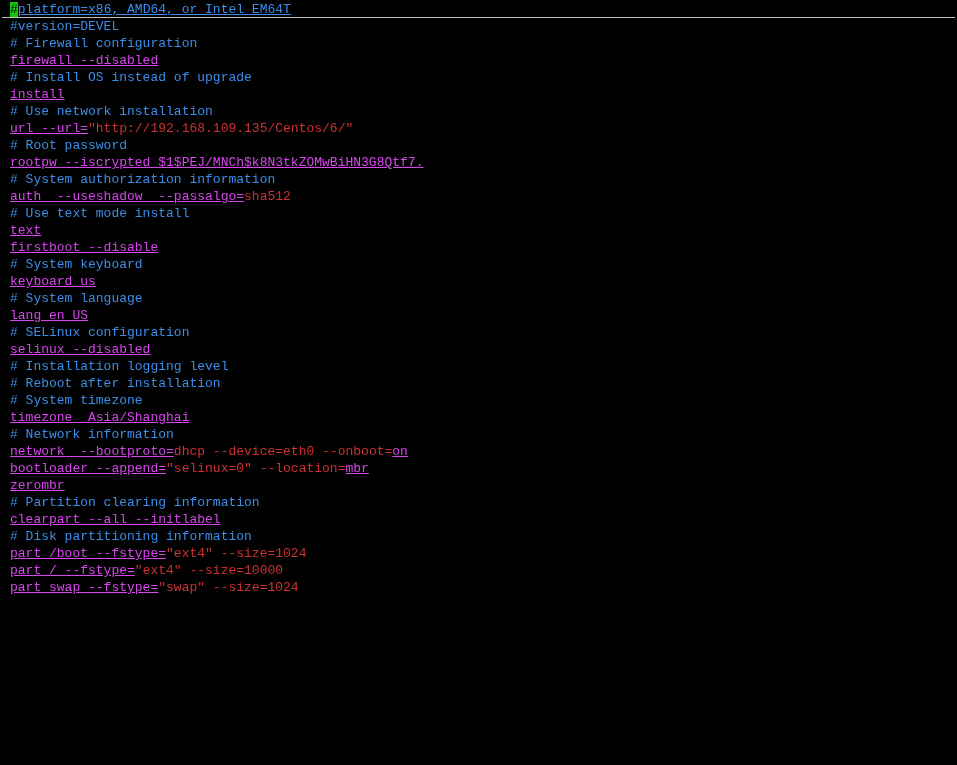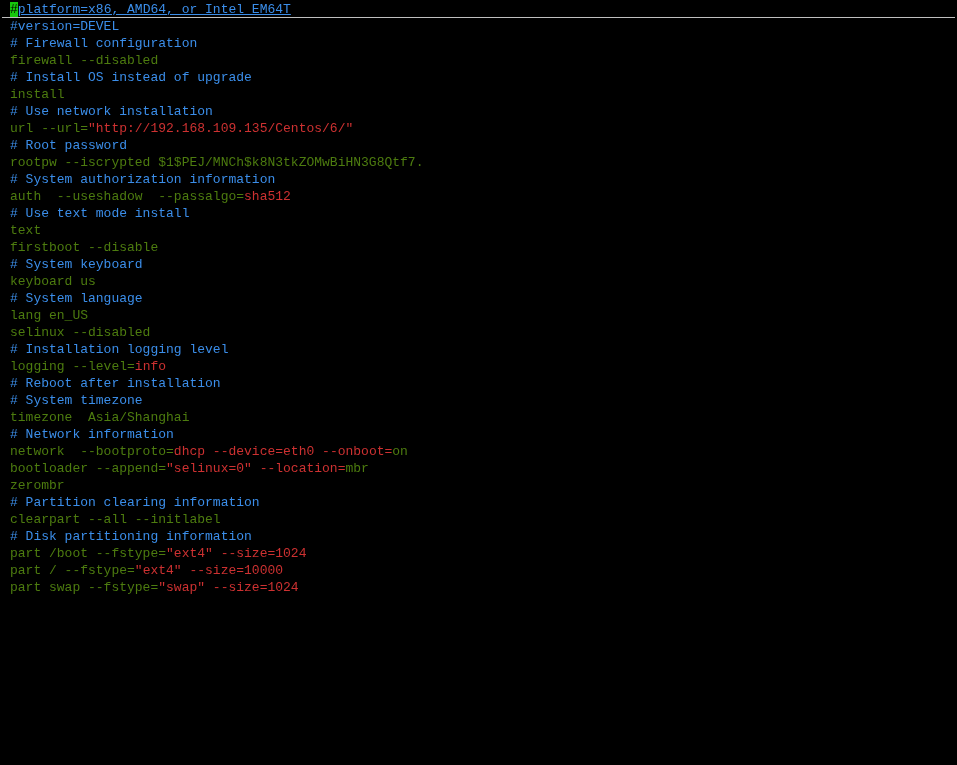--- a/index.html
+++ b/index.html
@@ -14,21 +14,21 @@
 }
 .terminal {
   padding: 1px 2px;
 }
 .line {
   white-space: pre;
   color: #bfbfbf;
   padding-left: 8px;
 }
 .blue { color: #3b8eea; }
-.white { color: #4d7c0f; }
+.white { color: #d946ef; text-decoration: underline; }
 .red { color: #cd3131; }
 .cursor {
   background: #16c60c;
   color: #000;
 }
 .underline {
   text-decoration: underline;
 }
 .toprow {
   width: 953px;
@@ -53,23 +53,23 @@
     <div class="line"><span class="white">rootpw --iscrypted $1$PEJ/MNCh$k8N3tkZOMwBiHN3G8Qtf7.</span></div>
     <div class="line"><span class="blue"># System authorization information</span></div>
     <div class="line"><span class="white">auth  --useshadow  --passalgo=</span><span class="red">sha512</span></div>
     <div class="line"><span class="blue"># Use text mode install</span></div>
     <div class="line"><span class="white">text</span></div>
     <div class="line"><span class="white">firstboot --disable</span></div>
     <div class="line"><span class="blue"># System keyboard</span></div>
     <div class="line"><span class="white">keyboard us</span></div>
     <div class="line"><span class="blue"># System language</span></div>
     <div class="line"><span class="white">lang en_US</span></div>
+    <div class="line"><span class="blue"># SELinux configuration</span></div>
     <div class="line"><span class="white">selinux --disabled</span></div>
     <div class="line"><span class="blue"># Installation logging level</span></div>
-    <div class="line"><span class="white">logging --level=</span><span class="red">info</span></div>
     <div class="line"><span class="blue"># Reboot after installation</span></div>
     <div class="line"><span class="blue"># System timezone</span></div>
     <div class="line"><span class="white">timezone  Asia/Shanghai</span></div>
     <div class="line"><span class="blue"># Network information</span></div>
     <div class="line"><span class="white">network  --bootproto=</span><span class="red">dhcp</span><span class="red"> --device=</span><span class="red">eth0</span><span class="red"> --onboot=</span><span class="white">on</span></div>
     <div class="line"><span class="white">bootloader --append=</span><span class="red">"selinux=0"</span><span class="red"> --location=</span><span class="white">mbr</span></div>
     <div class="line"><span class="white">zerombr</span></div>
     <div class="line"><span class="blue"># Partition clearing information</span></div>
     <div class="line"><span class="white">clearpart --all --initlabel</span></div>
     <div class="line"><span class="blue"># Disk partitioning information</span></div>

